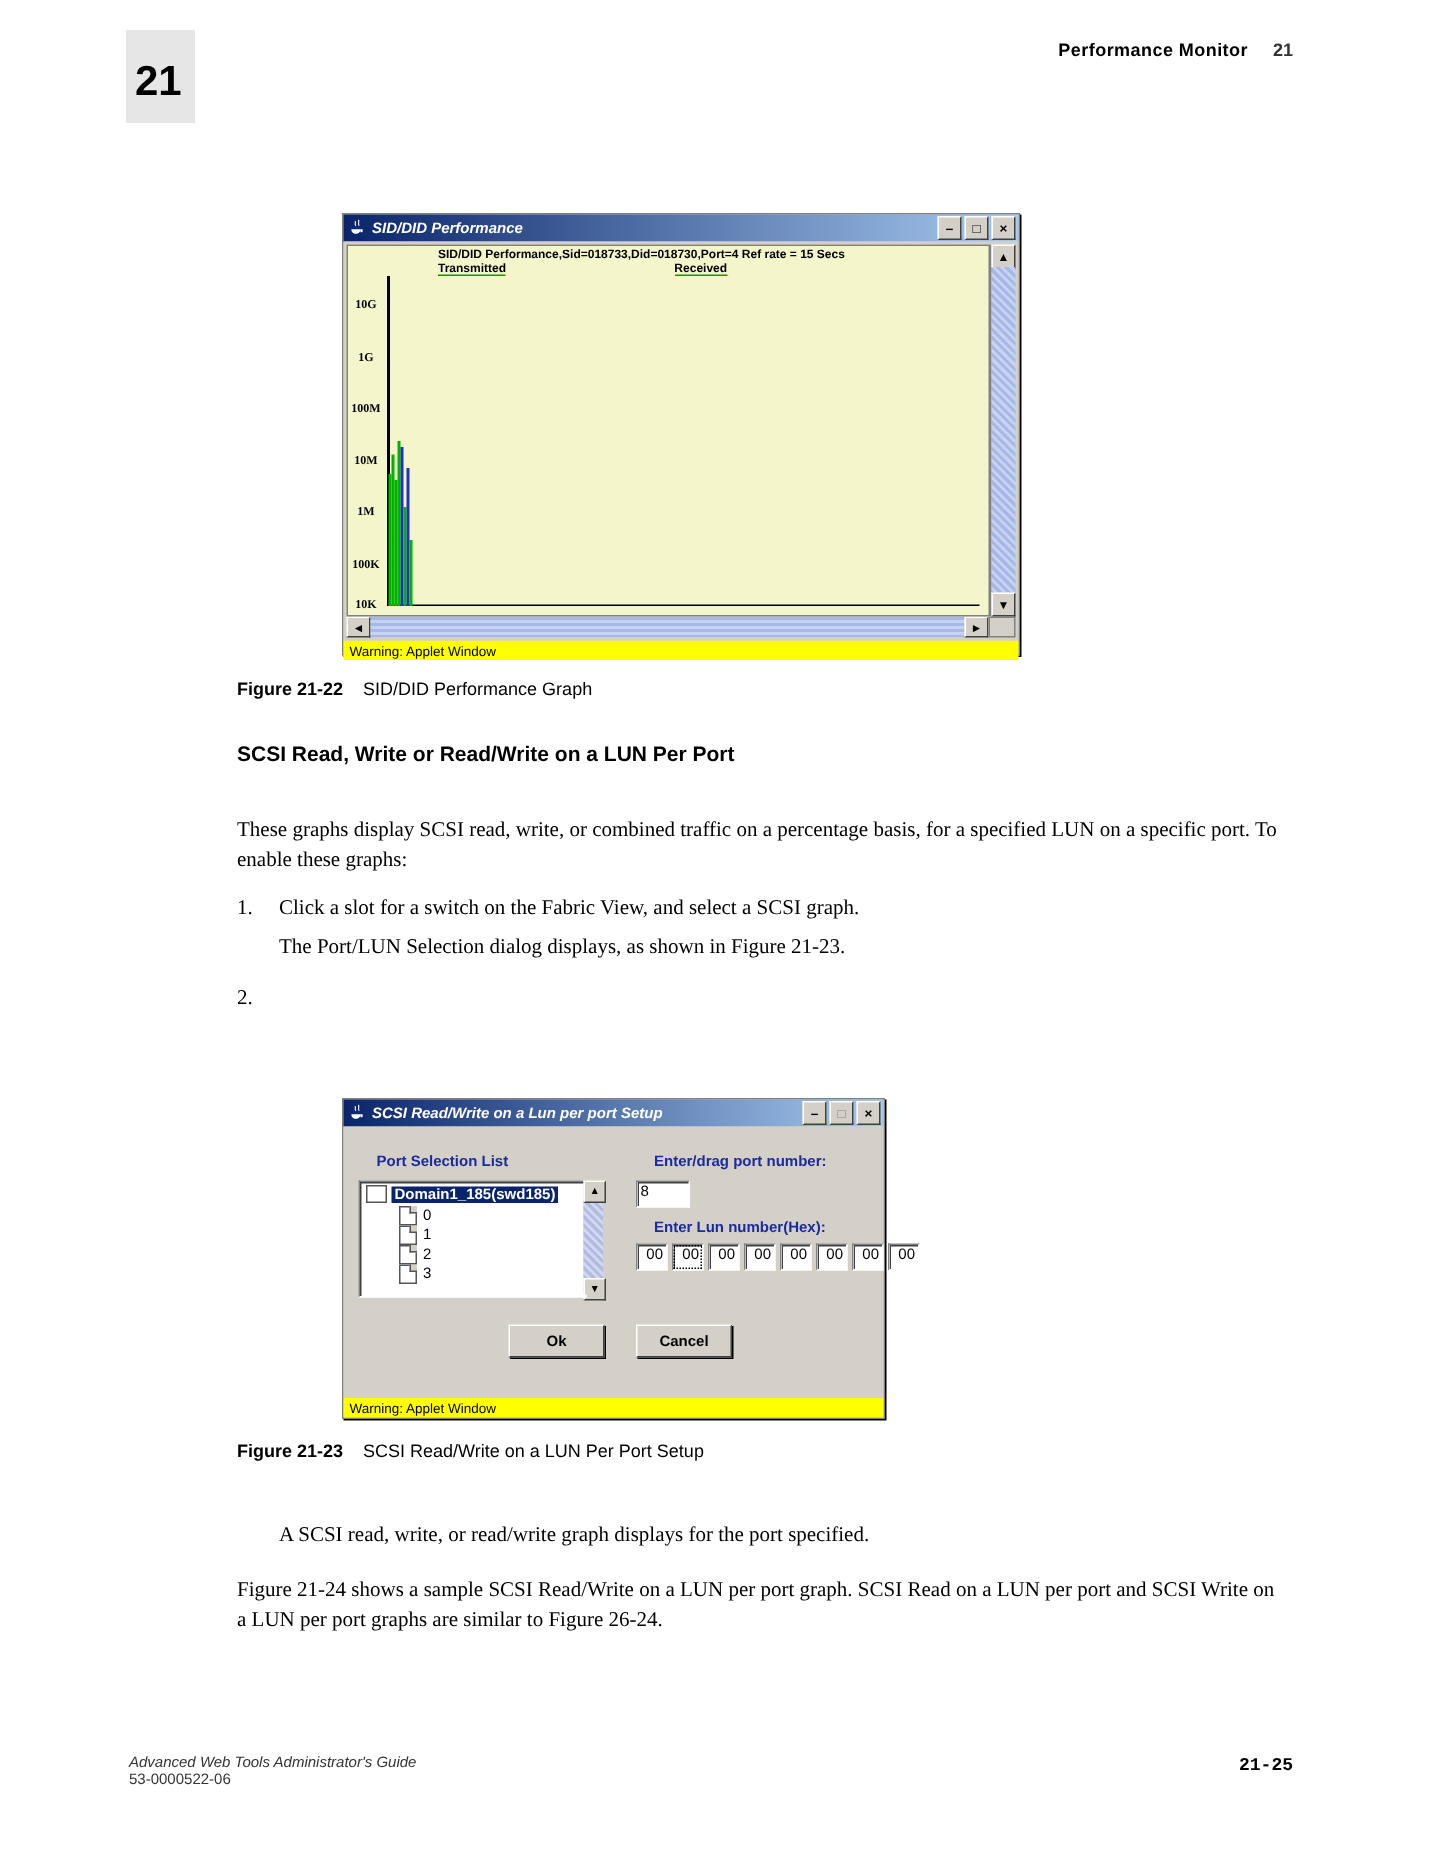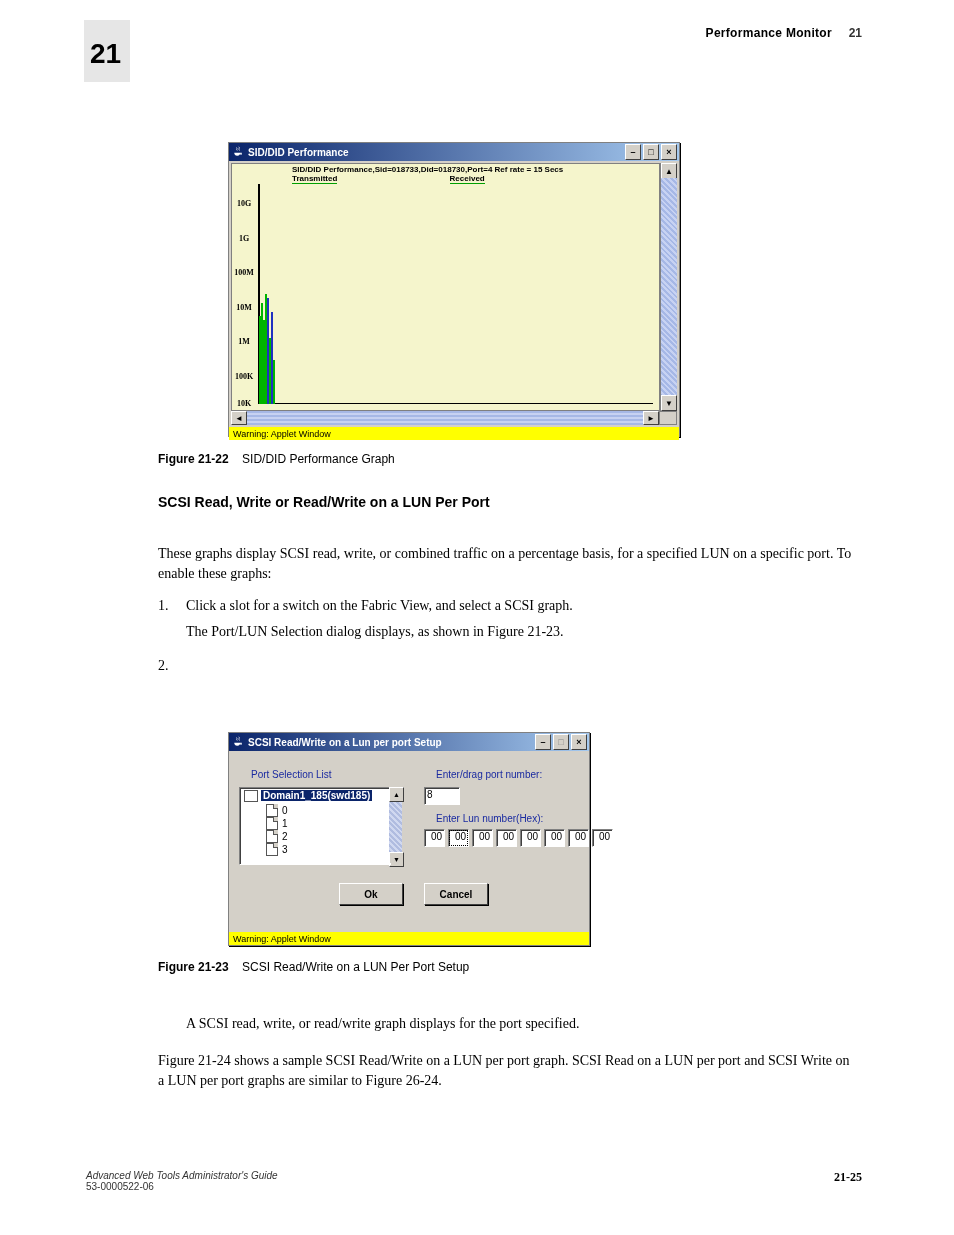--- a/index.html
+++ b/index.html
@@ -55,21 +55,21 @@
     align-items: center;
     justify-content: space-between;
     height: 18px;
     background: linear-gradient(to right, #0a246a, #a6caf0);
     color: #fff;
     font-family: Tahoma, Arial, sans-serif;
     font-size: 10px;
     font-weight: 700;
     padding: 0 2px 0 3px;
   }
-  .title-left { display: flex; align-items: flex-end; gap: 4px; }
+  .title-left { display: flex; align-items: flex-end; gap: 4px; font-style: italic; }
   .cup-icon svg { display: block; }
   .winbtns { display: flex; gap: 2px; }
   .winbtn {
     width: 14px; height: 14px;
     background: #d4d0c8;
     border: 1px solid #fff;
     border-right-color: #404040;
     border-bottom-color: #404040;
     display: flex; align-items: center; justify-content: center;
     font-size: 9px; font-family: Arial; color: #000; font-weight: 700;
@@ -190,21 +190,21 @@
 
   
   #win2 { left: 228px; top: 732px; width: 360px; height: 212px; }
   #win2 .content {
     height: calc(100% - 18px - 13px);
     background: #d4d0c8;
     position: relative;
     font-family: Tahoma, Arial, sans-serif;
     font-size: 10px;
   }
-  .lbl-blue { color:#1a2aa0; font-weight:400; font-size:10px;padding-left:12px; }
+  .lbl-blue { color:#1a2aa0; font-weight:700; font-size:10px;padding-left:12px; }
   .tree-box {
     position:absolute; left:10px; top:36px; width:150px; height:76px;
     background:#fff; border:1px solid #808080;
     border-right-color:#fff; border-bottom-color:#fff;
     box-shadow: inset 1px 1px 0 #404040;
     overflow:hidden;
   }
   .tree-vs {
     position:absolute; left:160px; top:36px; width:13px; height:76px;
     background:#d4d0c8;
@@ -238,21 +238,21 @@
   }
 
   .credit-text {
     position:absolute;
     font-family: Arial, Helvetica, sans-serif;
     font-size:10px;
     color:#333;
   }
   .page-number {
     position:absolute;
-    font-family: Liberation Serif, serif;
+    font-family: Liberation Mono, monospace;
     font-size:12px;
     font-weight:700;
     margin-left:20px;
   }
 </style>
 </head>
 <body>
 
 <div class="page">
   <div class="top-grey-square"></div>

